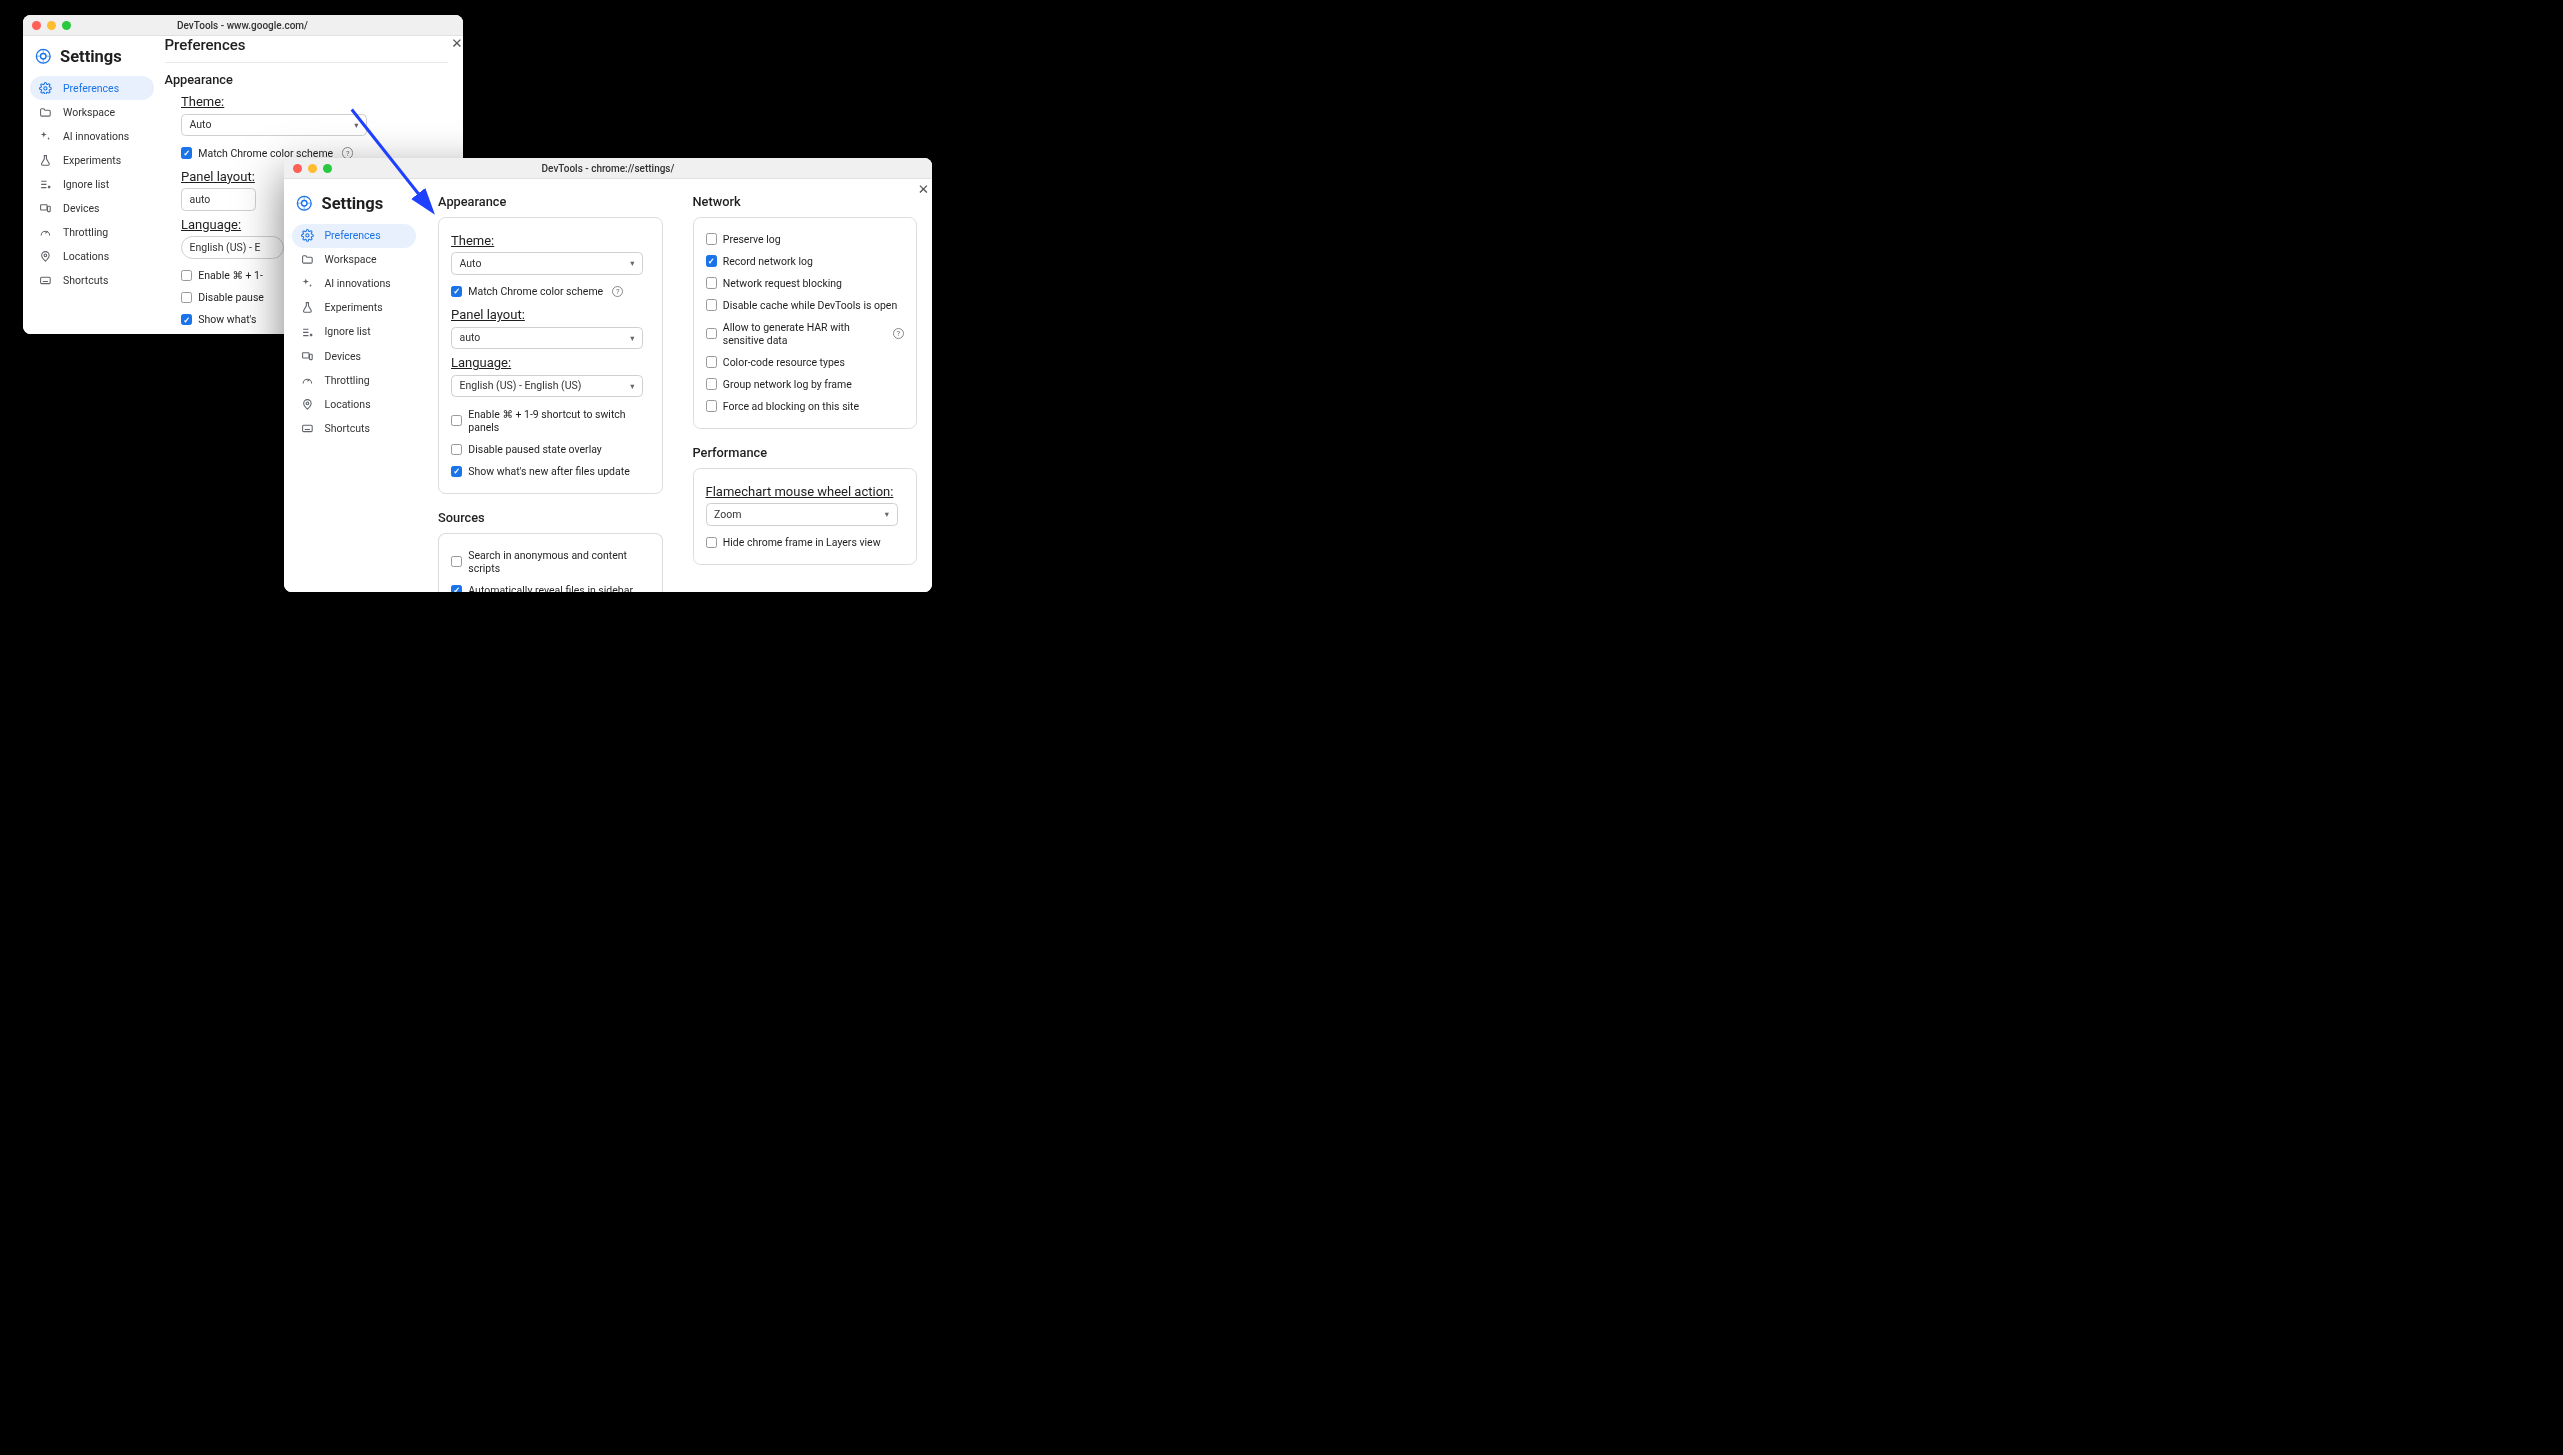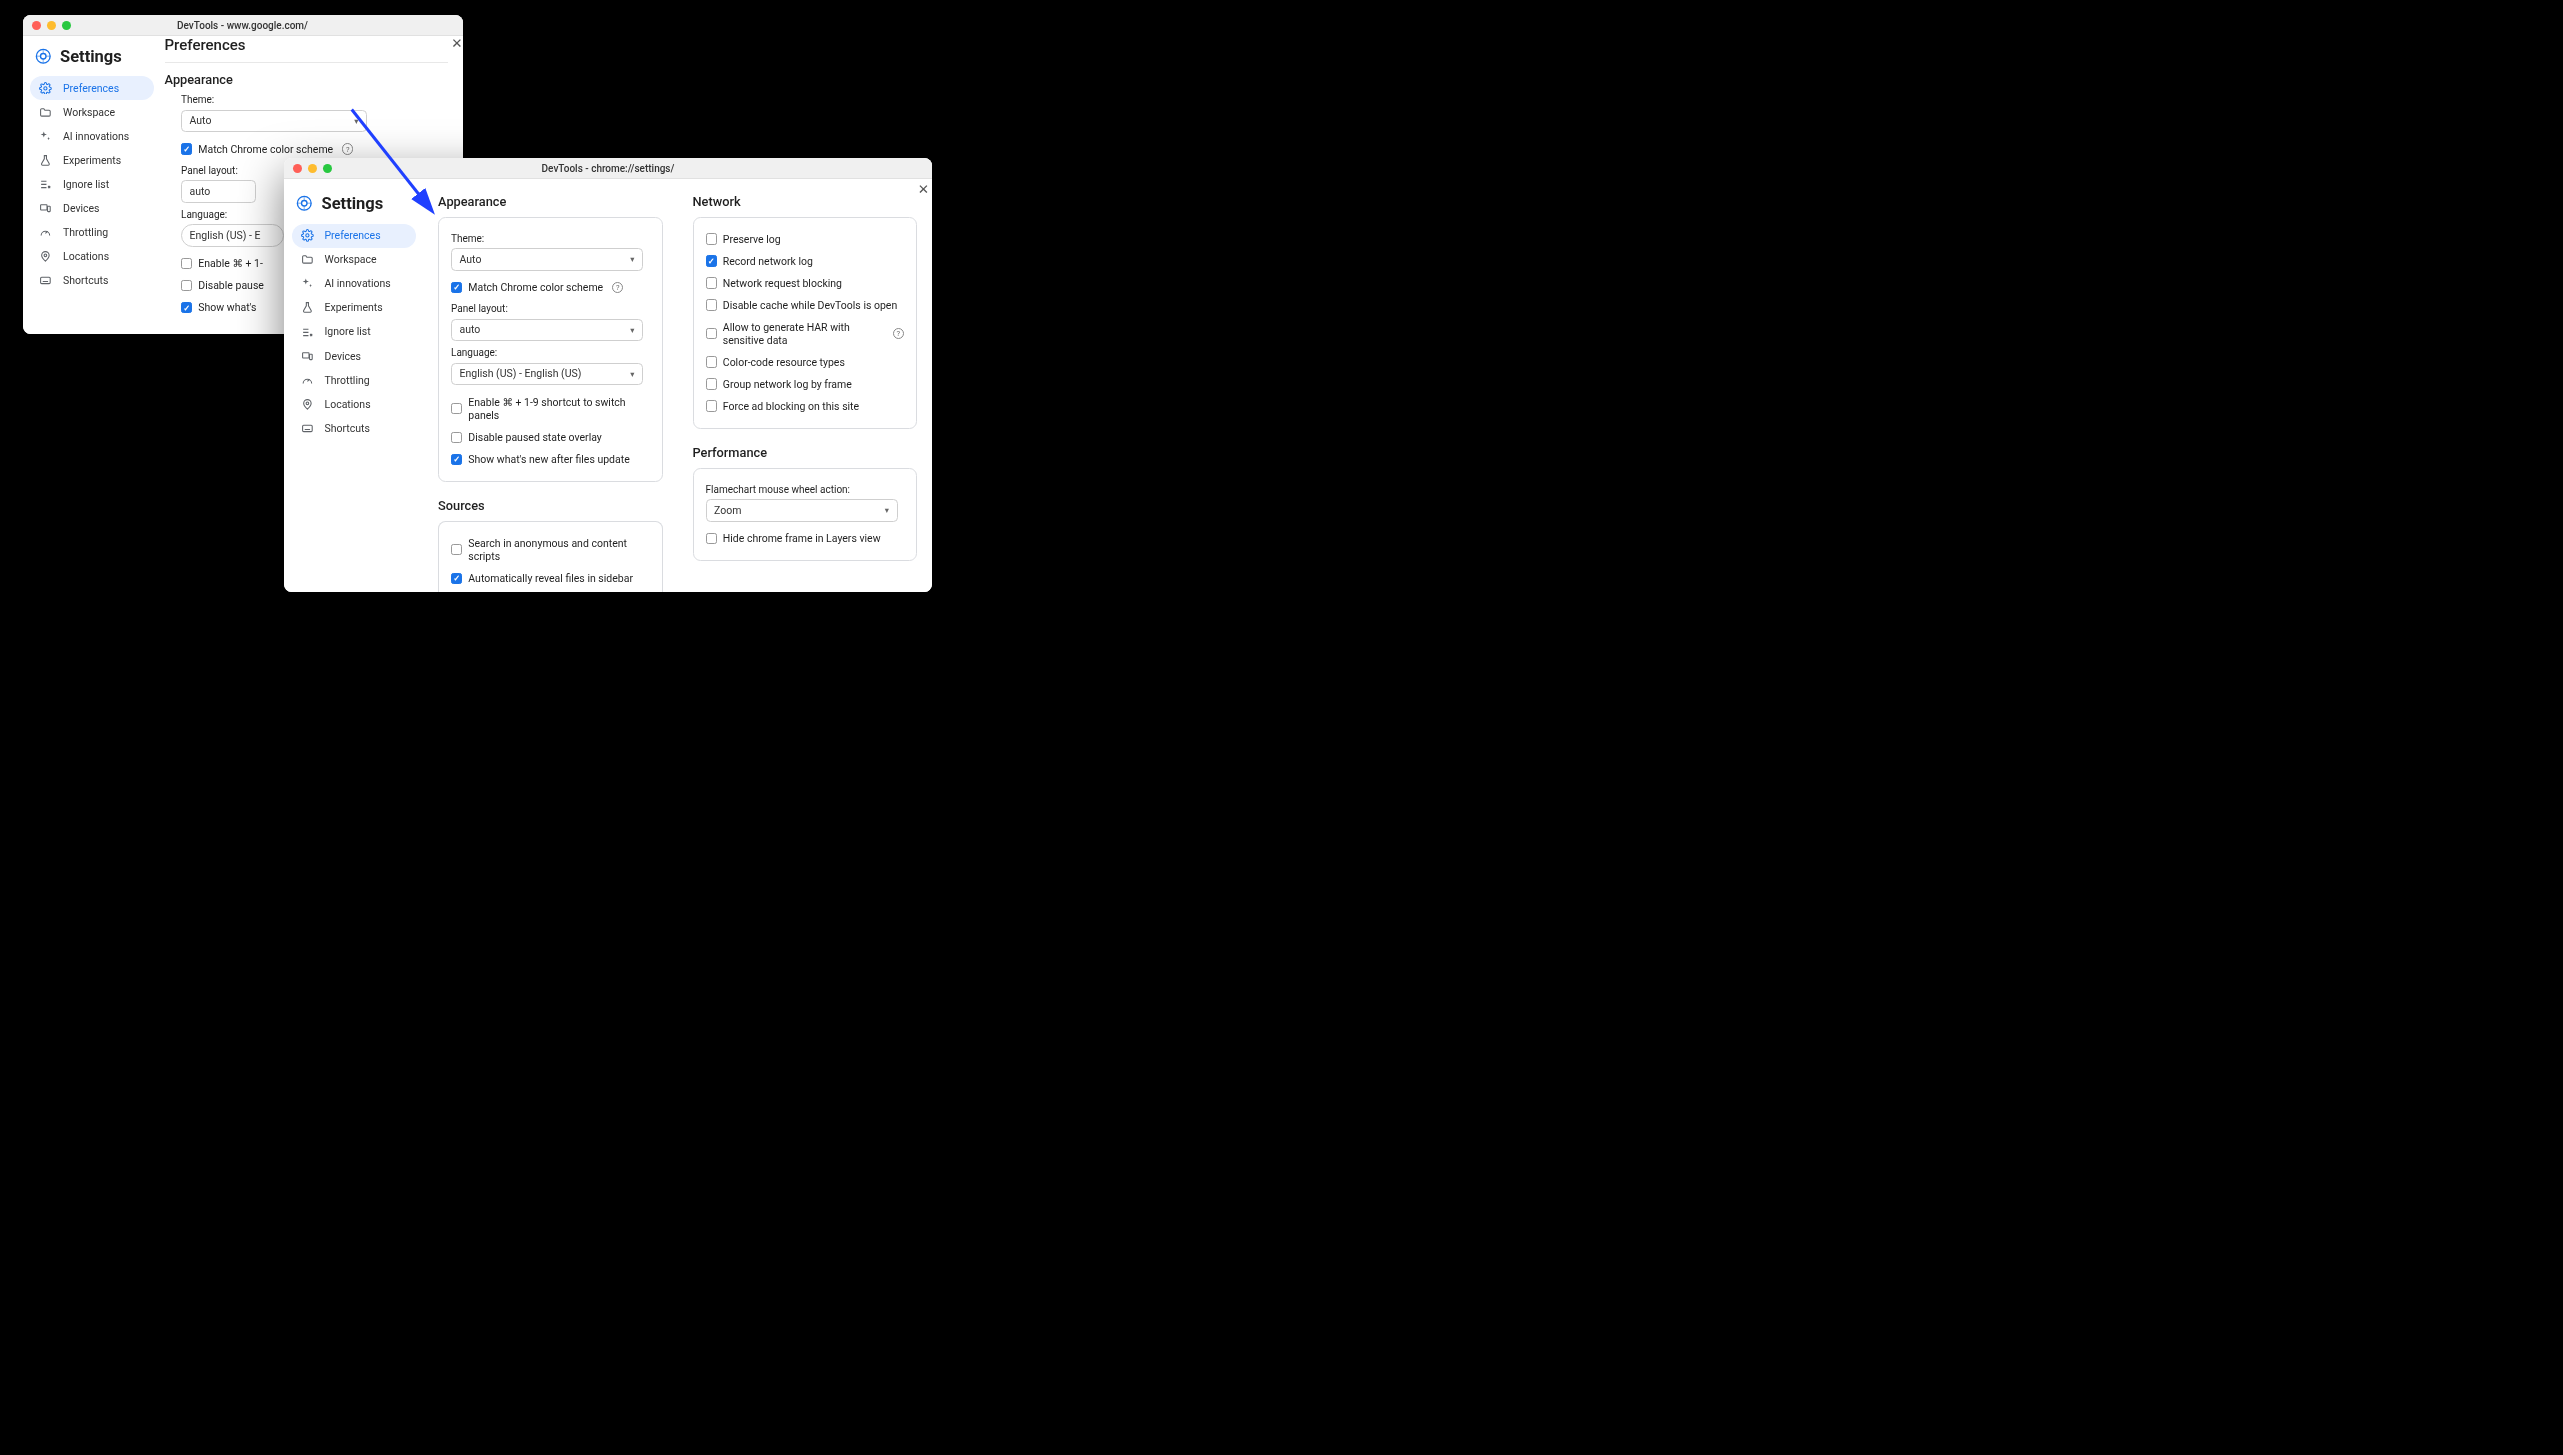--- a/index.html
+++ b/index.html
@@ -75,21 +75,21 @@
   }
   .section-title {
     font-size: 12.8px; font-weight: 500; color:#1f1f1f;
     margin: 7.5px 0 7.5px 0;
   }
   .card {
     border: 0.8px solid #dadce0; border-radius: 7.5px;
     padding: 10.5px 12px; margin-bottom: 16.5px;
     background:#fff;
   }
-  .field-label { font-size: 10px; color:#1f1f1f; margin: 4.5px 0 4.5px 0; }
+  .field-label { font-size: 13px; color:#1f1f1f; margin: 4.5px 0 4.5px 0; text-decoration: underline; }
   .select {
     display:flex; align-items:center; justify-content:space-between;
     border:0.8px solid #cfcfcf; border-radius:4.5px;
     padding: 3.8px 7.5px; font-size:10.5px; color:#333;
     background:#fff; cursor:pointer;
     margin-bottom: 6px;
   }
   .select.sm { width: 186px; }
   .select.md { width: 192px; }
   .chev { color:#666; font-size:8.3px; }

